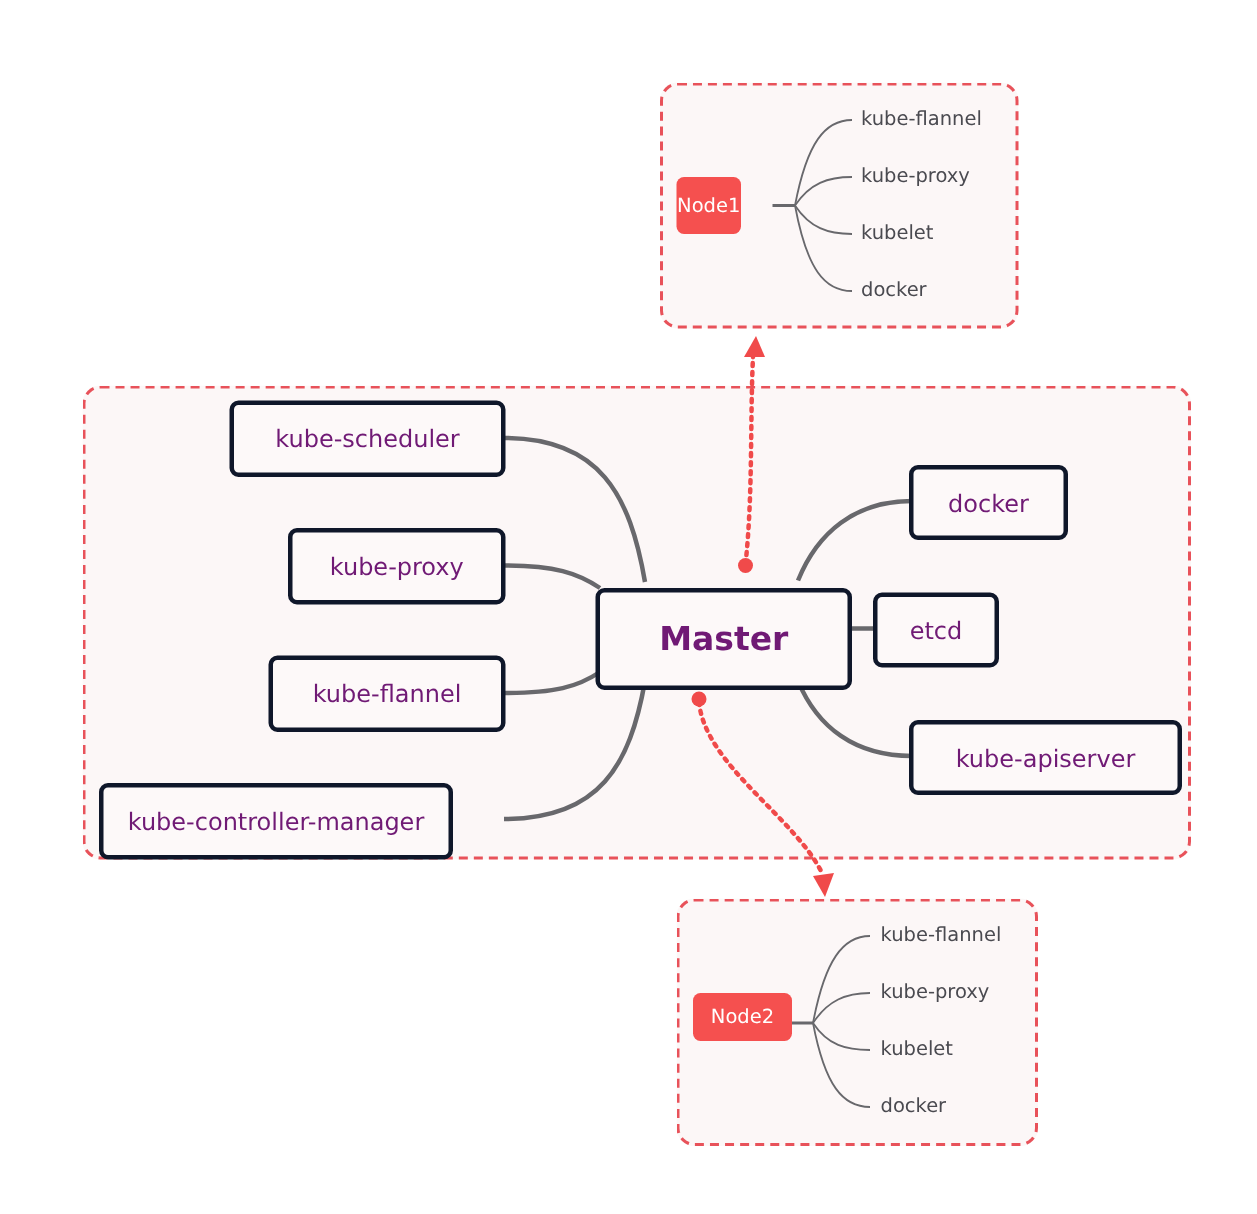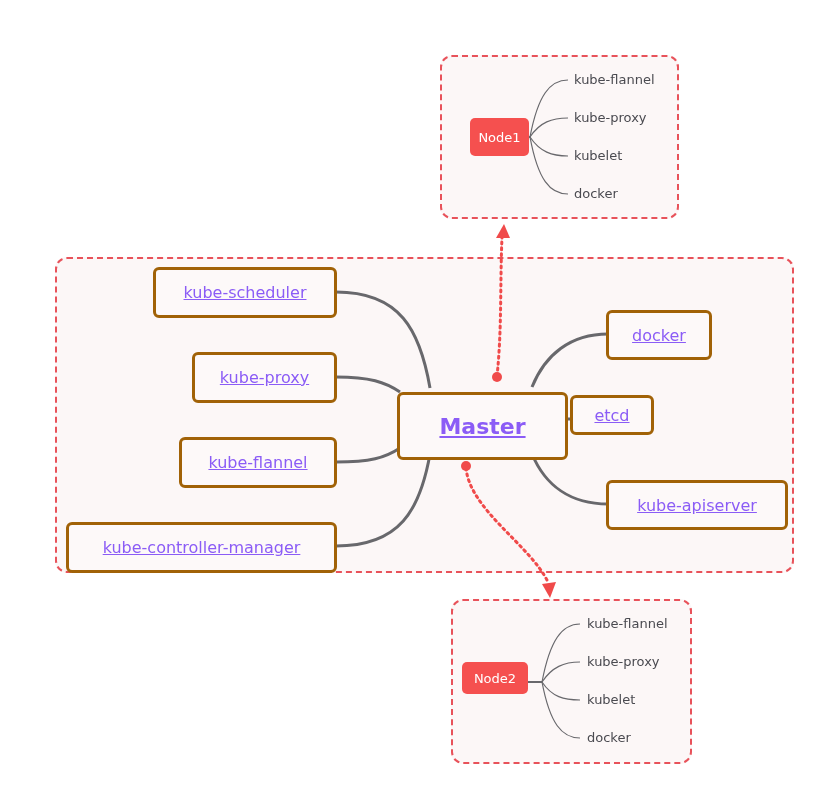--- a/index.html
+++ b/index.html
@@ -1,22 +1,22 @@
 <!DOCTYPE html>
 <html><head>
 <meta charset="utf-8">
 <style>
   html, body { margin: 0; padding: 0; background: #ffffff; }
   body { width: 838px; height: 809px; position: relative; overflow: hidden;
          font-family: "DejaVu Sans", sans-serif; color: #3d3e45; }
   svg.lines { position: absolute; left: 0; top: 0; width: 838px; height: 809px; }
   .group { position: absolute; border: 2px dashed #e8525a; border-radius: 12px; background: #fcf7f7; box-sizing: border-box; }
-  .box { position: absolute; border: 3px solid #a16207; border-radius: 6px; background: #fdf9f9;
+  .box { position: absolute; border: 3px solid #0f172a; border-radius: 6px; background: #fdf9f9;
          box-sizing: border-box; display: flex; align-items: center; justify-content: center;
-         font-size: 16px; color: #8b5cf6; white-space: nowrap; text-decoration: underline; }
+         font-size: 16px; color: #701a75; white-space: nowrap; }
   .master { font-size: 22px; font-weight: bold; }
   .node { position: absolute; background: #f5504f; color: #fff; border-radius: 5px;
           display: flex; align-items: center; justify-content: center; font-size: 13px; }
   .leaf { position: absolute; font-size: 13px; color: #4a4a50; white-space: nowrap; }
 </style>
 </head>
 <body>
 
 <div class="group" style="left:440px;top:55px;width:239px;height:164px;"></div>
 <div class="group" style="left:55px;top:257px;width:739px;height:316px;"></div>
@@ -50,29 +50,29 @@
   </g>
   <circle cx="497" cy="377" r="5" fill="#f04a4a"></circle>
   <circle cx="466" cy="466" r="5" fill="#f04a4a"></circle>
   <polygon points="504,224 496,238 510,238" fill="#f04a4a"></polygon>
   <polygon points="550,598 542,584 556,582" fill="#f04a4a"></polygon>
 </svg>
 
 <div class="box" style="left:153px;top:267px;width:184px;height:51px;">kube-scheduler</div>
 <div class="box" style="left:192px;top:352px;width:145px;height:51px;">kube-proxy</div>
 <div class="box" style="left:179px;top:437px;width:158px;height:51px;">kube-flannel</div>
-<div class="box" style="left:66px;top:522px;width:271px;height:51px;">kube-controller-manager</div>
+<div class="box" style="left:66px;top:522px;width:236px;height:51px;">kube-controller-manager</div>
 
 <div class="box master" style="left:397px;top:392px;width:171px;height:68px;">Master</div>
 
 <div class="box" style="left:606px;top:310px;width:106px;height:50px;">docker</div>
-<div class="box" style="left:570px;top:395px;width:84px;height:40px;">etcd</div>
+<div class="box" style="left:582px;top:395px;width:84px;height:50px;">etcd</div>
 <div class="box" style="left:606px;top:480px;width:182px;height:50px;">kube-apiserver</div>
 
-<div class="node" style="left:451px;top:118px;width:59px;height:38px;margin-left:19px;">Node1</div>
+<div class="node" style="left:451px;top:118px;width:43px;height:38px;">Node1</div>
 <div class="leaf" style="left:574px;top:72px;">kube-flannel</div>
 <div class="leaf" style="left:574px;top:110px;">kube-proxy</div>
 <div class="leaf" style="left:574px;top:148px;">kubelet</div>
 <div class="leaf" style="left:574px;top:186px;">docker</div>
 
 <div class="node" style="left:462px;top:662px;width:66px;height:32px;">Node2</div>
 <div class="leaf" style="left:587px;top:616px;">kube-flannel</div>
 <div class="leaf" style="left:587px;top:654px;">kube-proxy</div>
 <div class="leaf" style="left:587px;top:692px;">kubelet</div>
 <div class="leaf" style="left:587px;top:730px;">docker</div>

